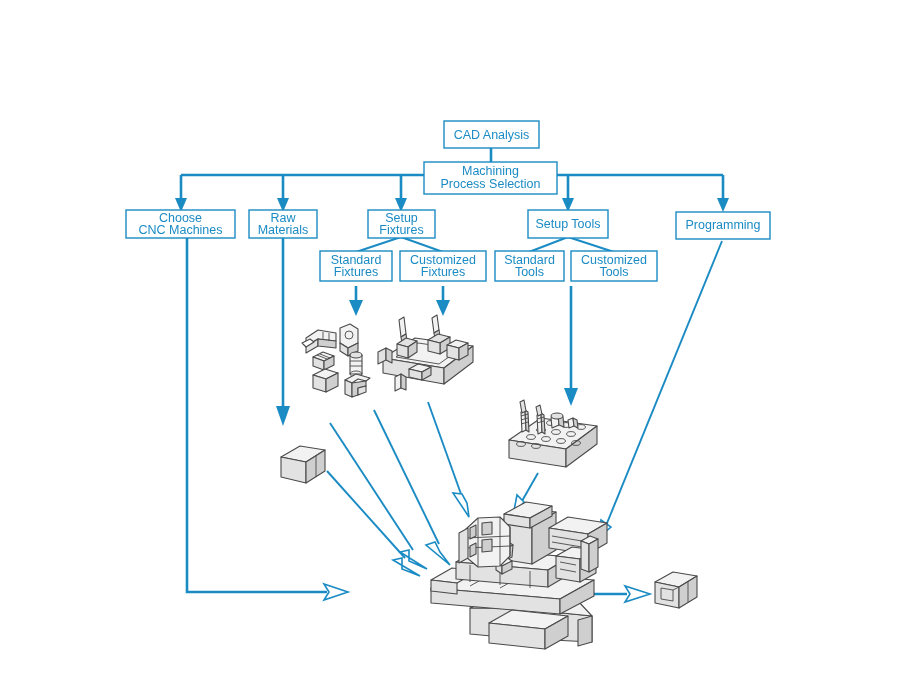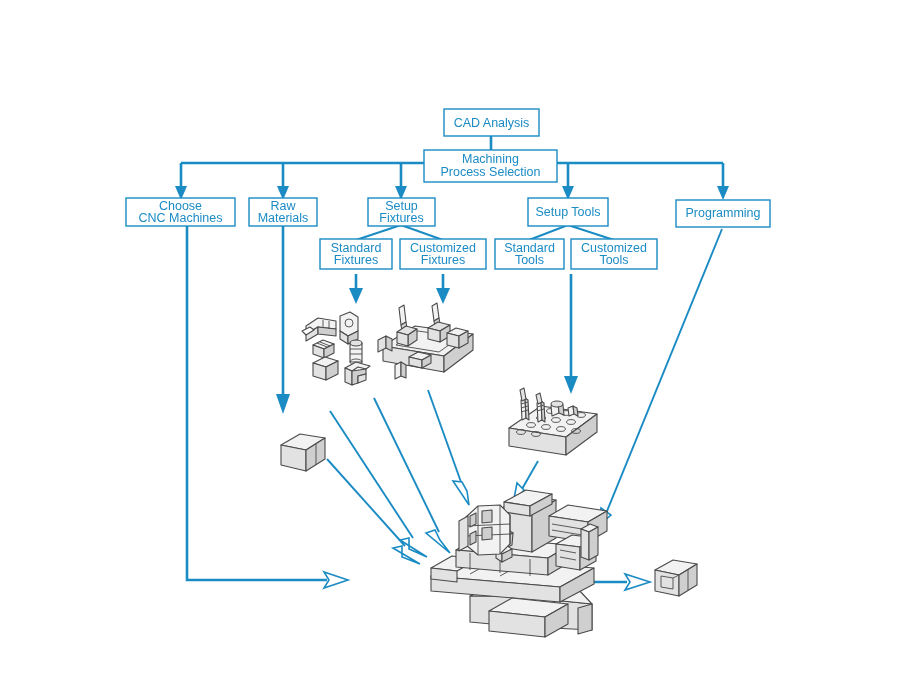--- a/index.html
+++ b/index.html
@@ -10,21 +10,21 @@
   }
   body {
     width: 906px;
     height: 690px;
     position: relative;
     overflow: hidden;
     font-family: "Liberation Sans", sans-serif;
   }
   #diagram-root {
     position: absolute;
-    left: 0; top: 4px;
+    left: 0; top: 16px;
     width: 906px;
     height: 618px;
   }
   svg#scene {
     position: absolute;
     left: 0; top: 0;
     width: 906px;
     height: 690px;
     display: block;
   }

